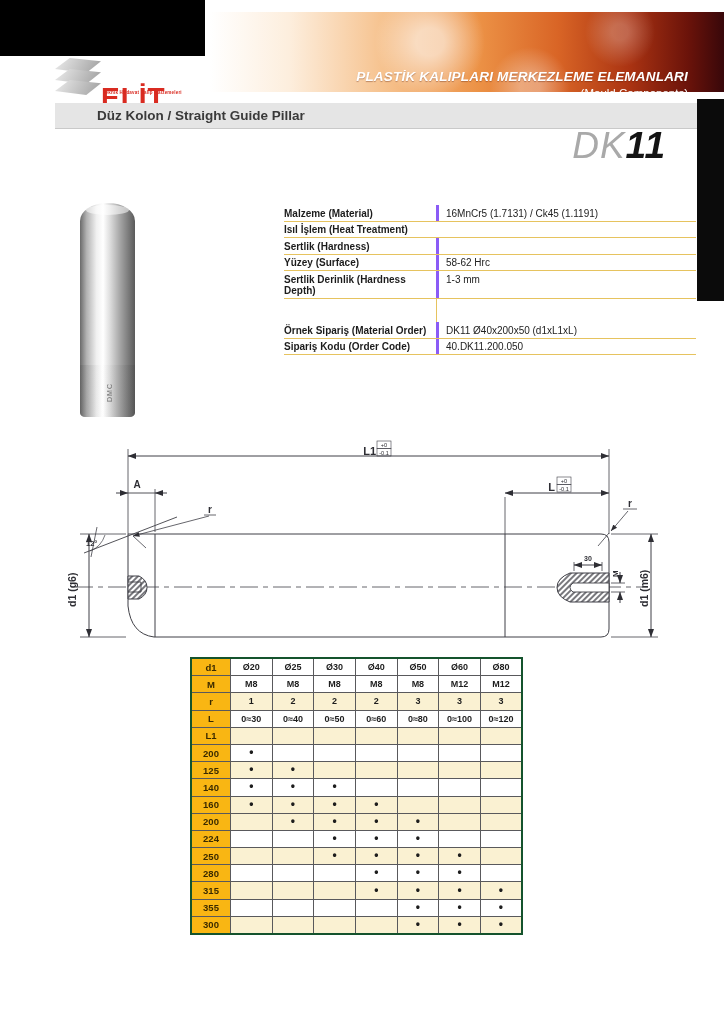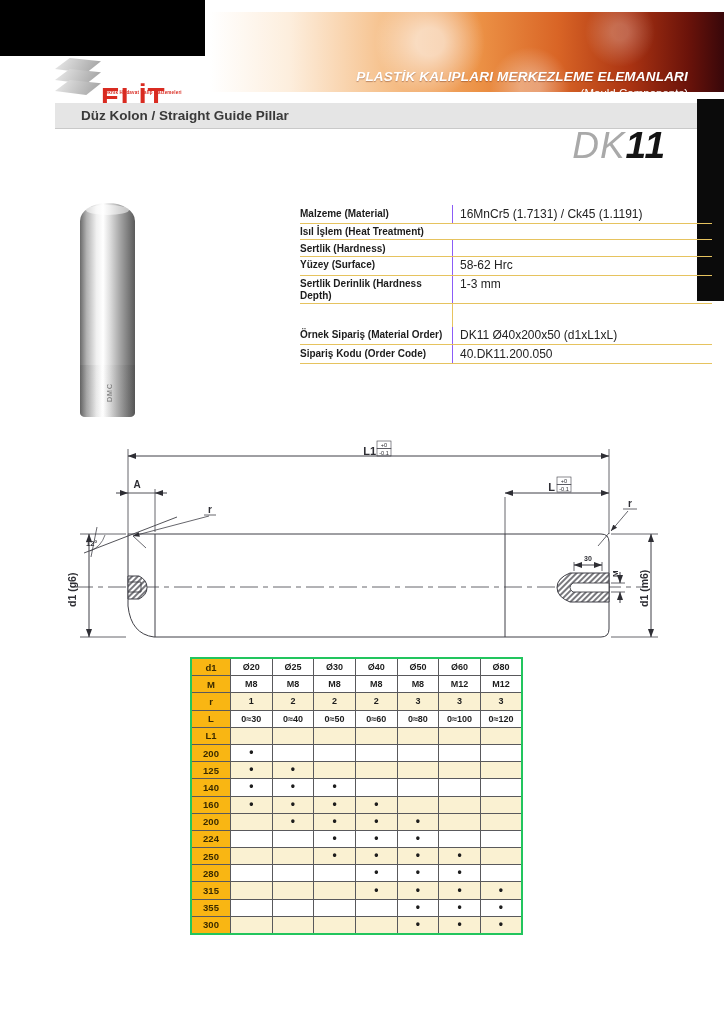--- a/index.html
+++ b/index.html
@@ -28,53 +28,53 @@
   .plate:nth-child(2){top:11px;}
   .plate:nth-child(3){top:22px;}
   .logo-name{position:absolute;left:46px;top:2px;font-size:28px;font-weight:bold;color:#d92b21;
     letter-spacing:1px;line-height:1;margin-top:24px;}
   .logo-tagline{position:absolute;left:48px;top:32px;font-size:4.5px;color:#d92b21;font-weight:bold;
     letter-spacing:.2px;white-space:nowrap;}
 
   
   .section-bar{position:absolute;left:55px;top:103px;width:658px;height:25px;background:#e5e5e5;
     border-bottom:1px solid #c9c9c9;}
-  .section-title{margin-left:26px;line-height:25px;font-size:13.5px;font-weight:bold;color:#3a3a3a;}
+  .section-title{margin-left:42px;line-height:25px;font-size:13.5px;font-weight:bold;color:#3a3a3a;}
   .right-tab{position:absolute;left:697px;top:99px;width:27px;height:202px;background:#0b0b0b;}
   .dk{position:absolute;right:58px;top:127px;font-size:37px;line-height:1;letter-spacing:1px;font-style:italic;}
   .dk-prefix{color:#a9a9a9;font-weight:normal;}
   .dk-num{color:#141414;font-weight:bold;}
 
   
   .photo{position:absolute;left:78px;top:200px;width:62px;height:222px;}
   .cyl{position:absolute;left:2px;top:3px;width:55px;height:214px;
     border-radius:27px 27px 5px 5px / 18px 18px 4px 4px;
     background:linear-gradient(90deg,#6a6a6a 0%,#b2b2b2 12%,#f0f0f0 30%,#ffffff 42%,#dcdcdc 55%,#a2a2a2 74%,#737373 91%,#5a5a5a 100%);}
   .cyl::after{content:"";position:absolute;left:0;right:0;bottom:0;height:52px;border-radius:0 0 5px 5px;
     background:linear-gradient(90deg,rgba(70,70,70,.45),rgba(255,255,255,.3) 40%,rgba(60,60,60,.45));opacity:.45;}
   .cyl::before{content:"";position:absolute;left:6px;top:2px;width:43px;height:10px;border-radius:50%;
     background:rgba(255,255,255,.55);}
   .brand-mark{position:absolute;left:50%;bottom:26px;transform:translateX(-50%) rotate(-90deg);
     font-size:7px;color:#6f6f6f;letter-spacing:1px;}
 
   
-  .specs{position:absolute;left:300px;top:205px;width:412px;}
+  .specs{position:absolute;left:284px;top:205px;width:412px;}
   .spec-row{display:grid;grid-template-columns:152px 1fr;border-bottom:1px solid #e6c35f;}
   .spec-label{font-weight:bold;font-size:10px;color:#1c1c1c;padding:2.5px 0 1.5px 0;line-height:1.15;}
-  .spec-value{font-size:12px;color:#222;padding:2.5px 0 1.5px 7px;border-left:1px solid #8b5cf6;line-height:1.15;}
+  .spec-value{font-size:10px;color:#222;padding:2.5px 0 1.5px 7px;border-left:3px solid #8b5cf6;line-height:1.15;}
   .spec-gap{display:grid;grid-template-columns:152px 1fr;height:23px;}
   .spec-gap .gap-cell{border-left:1px solid #e6c35f;}
 
   
   .drawing{position:absolute;left:0;top:430px;}
   .drawing text{fill:#2e2e34;font-family:"Liberation Sans",sans-serif;}
 
   
   .size-table{position:absolute;left:190px;top:657px;width:333px;border-collapse:collapse;
-    table-layout:fixed;font-size:9px;border:2px solid #22c55e;padding-left:40px;}
+    table-layout:fixed;font-size:9px;border:2px solid #14532d;padding-left:40px;}
   .size-table th,.size-table td{border:1px solid #59595c;height:16.2px;padding:0;text-align:center;
     font-weight:bold;color:#1d1d1d;background:#fff;}
   .size-table .lab{background:#f9b613;width:38px;color:#3a2a00;font-size:9.5px;}
   .size-table tr.cream td:not(.lab),.size-table tr.cream th:not(.lab){background:#faf1d2;}
   .size-table .dot{font-size:12px;line-height:0;}
 </style>
 </head>
 <body>
 
 <div class="page">

